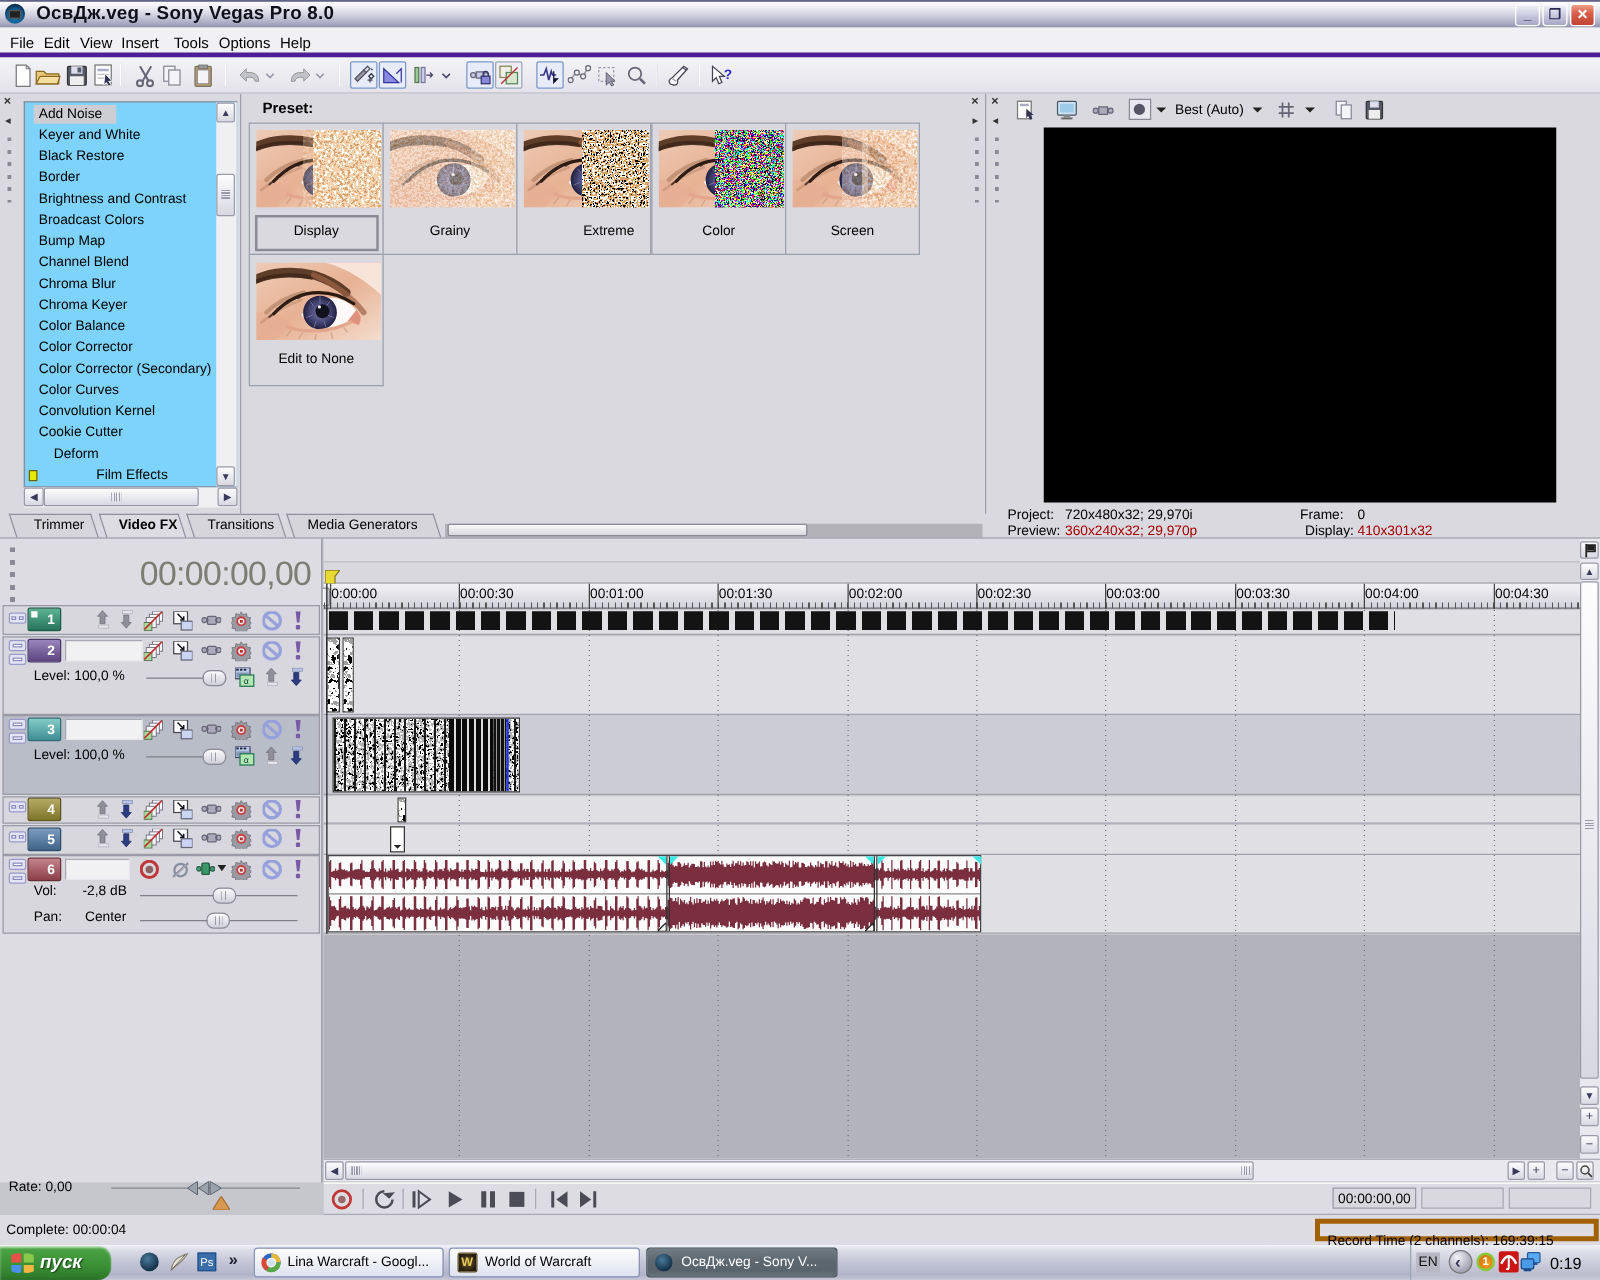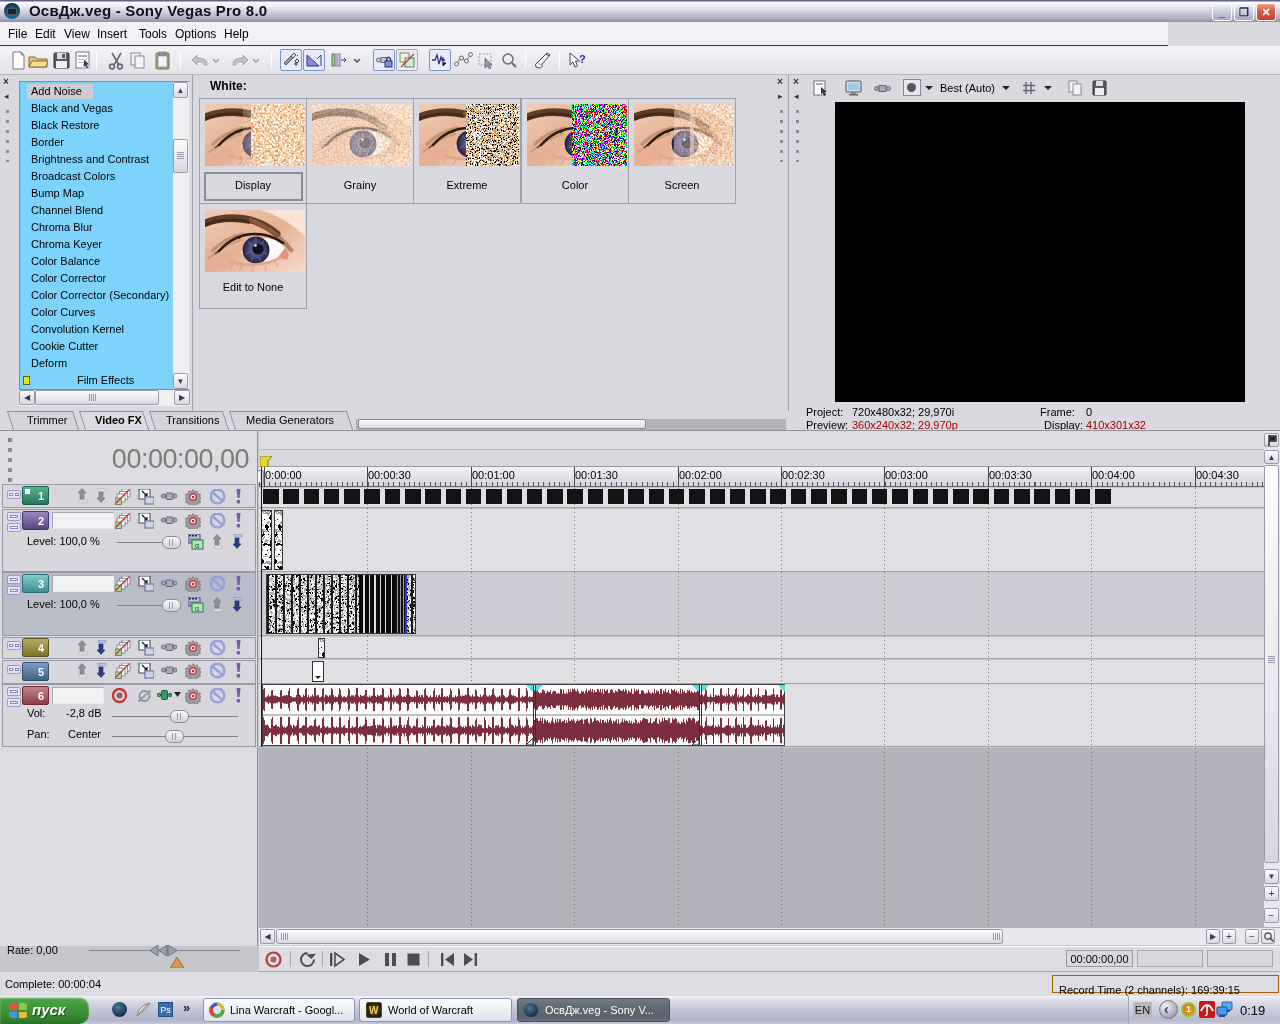--- a/index.html
+++ b/index.html
@@ -8,21 +8,21 @@
 div{white-space:nowrap;}
 .t11{font-size:11px;color:#000;}
 
 #titlebar{left:0;top:0;width:1280px;height:22px;
  background:linear-gradient(180deg,#63638a 0,#63638a 1px,#fbfbfe 2px,#eaeaf2 7px,#c6c6d8 14px,#a8a8c0 19px,#9090ac 22px);}
 #titletext{left:29px;top:2px;font-size:15px;font-weight:bold;color:#10101c;letter-spacing:0.2px;}
 .capbtn{top:3px;width:20px;height:18px;border-radius:3px;border:1px solid #ffffff;
  background:linear-gradient(180deg,#f4f4fa 0,#c2c2da 60%,#a8a8c6 100%);color:#2a2a55;
  font-size:11px;text-align:center;line-height:16px;font-weight:bold;}
 
-#menubar{left:0;top:22px;width:1168px;height:24px;background:#f1f0f5;border-bottom:1px solid #4c1d95;}
+#menubar{left:0;top:22px;width:1280px;height:24px;background:#f1f0f5;border-bottom:4px solid #4c1d95;}
 #menubar span{position:absolute;top:5px;font-size:12px;color:#000;}
 
 #toolbar{left:0;top:46px;width:1280px;height:29px;background:linear-gradient(180deg,#f4f3f7,#e4e3ea);border-bottom:1px solid #b8b8c4;}
 .tbi{position:absolute;top:5px;width:19px;height:19px;}
 .tbsep{position:absolute;top:5px;width:1px;height:18px;background:#b0b0bc;border-right:1px solid #fff;}
 .tbox{position:absolute;top:3px;width:22px;height:22px;border:1px solid #7a96c8;background:#e8ecf8;border-radius:2px;}
 
 #fxwin{left:0;top:75px;width:1280px;height:336px;background:#d9d9df;}
 #fxlist{left:19px;top:81px;width:171px;height:309px;background:#7dd3fc;border:1px solid #8a8a96;border-right:1px solid #e0e0e8;}
 .fxitem{position:absolute;left:11px;font-size:11px;color:#000;white-space:nowrap;}
@@ -206,36 +206,36 @@
  <svg class="tbi" style="left:567px;width:21px;" viewBox="0 0 21 19">
       <path d="M3,2 l0,12 3,-3 2,5 2.5,-1 -2,-5 4,0 z" fill="#fff" stroke="#445" stroke-width="1"></path>
       <text x="12" y="12" font-size="11" font-weight="bold" fill="#2a2ac0" font-family="Liberation Sans">?</text>
     </svg>
 </div>
 
 <div class="abs" id="fxwin"></div>
 <div class="abs" id="fxlist">
  <div class="abs" style="left:7px;top:2px;width:66px;height:15px;background:#cdcdd4;"></div>
  <div class="fxitem" style="top:3px;">Add Noise</div>
- <div class="fxitem" style="top:20px;">Black and Vegas</div>
+ <div class="fxitem" style="top:20px;">Keyer and White</div>
  <div class="fxitem" style="top:37px;">Black Restore</div>
  <div class="fxitem" style="top:54px;">Border</div>
  <div class="fxitem" style="top:71px;">Brightness and Contrast</div>
  <div class="fxitem" style="top:88px;">Broadcast Colors</div>
  <div class="fxitem" style="top:105px;">Bump Map</div>
  <div class="fxitem" style="top:122px;">Channel Blend</div>
  <div class="fxitem" style="top:139px;">Chroma Blur</div>
  <div class="fxitem" style="top:156px;">Chroma Keyer</div>
  <div class="fxitem" style="top:173px;">Color Balance</div>
  <div class="fxitem" style="top:190px;">Color Corrector</div>
  <div class="fxitem" style="top:207px;">Color Corrector (Secondary)</div>
  <div class="fxitem" style="top:224px;">Color Curves</div>
  <div class="fxitem" style="top:241px;">Convolution Kernel</div>
  <div class="fxitem" style="top:258px;">Cookie Cutter</div>
- <div class="fxitem" style="top:275px;">Deform</div>
+ <div class="fxitem" style="top:275px;margin-left:12px;">Deform</div>
  <div class="abs" style="left:3px;top:294px;width:7px;height:9px;background:#e8e800;border:1px solid #606020;"></div>
  <div class="fxitem" style="left:13px;top:292px;margin-left:44px;">Film Effects</div>
  <div id="vscroll1">
   <div class="abs sbtn" style="left:0px;top:0px;width:15px;height:16px;font-size:8px;line-height:15px;">▲</div>
   <div class="abs sbtn" style="left:0px;top:57px;width:15px;height:34px;"></div>
   <div class="abs" style="left:4px;top:70px;width:7px;height:8px;background:repeating-linear-gradient(180deg,#9a9aaa 0,#9a9aaa 1px,transparent 1px,transparent 2px);"></div>
   <div class="abs sbtn" style="left:0px;top:291px;width:15px;height:16px;font-size:8px;line-height:15px;">▼</div>
  </div>
 </div>
 <div class="abs" id="fxhscroll" style="left:19px;top:390px;width:171px;height:16px;background:#f0f0f3;">
@@ -243,21 +243,21 @@
  <div class="abs sbtn" style="left:16px;top:0px;width:124px;height:15px;"></div>
  <div class="abs" style="left:70px;top:4px;width:8px;height:7px;background:repeating-linear-gradient(90deg,#9a9aaa 0,#9a9aaa 1px,transparent 1px,transparent 2px);"></div>
  <div class="abs sbtn" style="left:155px;top:0px;width:16px;height:15px;font-size:8px;line-height:14px;">▶</div>
 </div>
 
 <div class="abs" style="left:3px;top:77px;width:10px;height:10px;color:#333;font-size:10px;font-weight:bold;line-height:10px;">×</div>
 <div class="abs" style="left:4px;top:91px;width:10px;height:10px;color:#333;font-size:9px;line-height:10px;">◂</div>
 <div class="abs" style="left:6px;top:110px;width:3px;height:52px;background:repeating-linear-gradient(180deg,#8a8a96 0,#8a8a96 3px,transparent 3px,transparent 10px);"></div>
 
 <div class="abs" id="presetpanel"></div>
-<div class="abs" style="left:210px;top:79px;font-size:12px;font-weight:bold;color:#000;">White:</div>
+<div class="abs" style="left:210px;top:79px;font-size:12px;font-weight:bold;color:#000;">Preset:</div>
 <svg width="0" height="0" style="position:absolute;">
 <defs>
 <linearGradient id="skin" x1="0" y1="0" x2="1" y2="1">
  <stop offset="0" stop-color="#eecbb6"></stop>
         <stop offset="0.5" stop-color="#e7b193"></stop>
         <stop offset="1" stop-color="#f4dcCD"></stop>
 </linearGradient>
 <radialGradient id="irisg" cx="0.5" cy="0.5" r="0.5">
  <stop offset="0" stop-color="#7d7da8"></stop>
         <stop offset="0.5" stop-color="#4d4d7e"></stop>
@@ -338,21 +338,21 @@
  <div class="plabel" style="top:80px;">Display</div>
 </div>
 <div class="pcell" style="left:306px;top:98px;width:108px;height:106px;">
  <svg class="pthumb" style="left:5px;top:5px;" viewBox="0 0 100 62">
       <use href="#eyeg"></use>
       <rect x="0" y="0" width="100" height="62" filter="url(#nzlight)" opacity="0.55"></rect>
       <rect x="65" y="0" width="35" height="62" filter="url(#nzbrown)" opacity="0.4"></rect>
     </svg>
  <div class="plabel" style="top:80px;">Grainy</div>
 </div>
-<div class="pcell" style="left:413px;top:98px;width:108px;height:106px;">
+<div class="pcell" style="left:413px;top:98px;width:108px;height:106px;padding-left:20px;">
  <svg class="pthumb" style="left:5px;top:5px;" viewBox="0 0 100 62">
       <use href="#eyeg"></use>
       <rect x="47" y="0" width="53" height="62" filter="url(#nzhard)"></rect>
     </svg>
  <div class="plabel" style="top:80px;">Extreme</div>
 </div>
 <div class="pcell" style="left:521px;top:98px;width:108px;height:106px;">
  <svg class="pthumb" style="left:5px;top:5px;" viewBox="0 0 100 62">
       <use href="#eyeg"></use>
       <rect x="45" y="0" width="55" height="62" filter="url(#nzclr)"></rect>
@@ -705,21 +705,21 @@
     </svg>
 <svg class="abs" style="left:462px;top:951px;width:17px;height:17px;" viewBox="0 0 17 17">
       <rect x="12.6" y="2" width="2.4" height="13" fill="#4c4c56"></rect>
       <path d="M2,2 L11,8.5 L2,15 Z" fill="#4c4c56"></path>
     </svg>
 <div class="abs" style="left:1066px;top:950px;width:67px;height:17px;background:#d8d8de;border:1px solid #9a9aa4;font-size:11px;color:#000;text-align:center;padding:2px 0 0 0;">00:00:00,00</div>
     <div class="abs" style="left:1137px;top:950px;width:66px;height:17px;background:#d8d8de;border:1px solid #a8a8b2;"></div>
     <div class="abs" style="left:1207px;top:950px;width:66px;height:17px;background:#d8d8de;border:1px solid #a8a8b2;"></div>
 <div class="abs" style="left:0px;top:972px;width:1280px;height:24px;background:#dcdce2;"></div>
 <div class="abs t11" style="left:5px;top:978px;">Complete: 00:00:04</div>
-<div class="abs" style="left:1052px;top:975px;width:227px;height:18px;border:1px solid #a16207;font-size:11px;color:#000;padding:8px 0 0 6px;">Record Time (2 channels): 169:39:15</div>
+<div class="abs" style="left:1052px;top:975px;width:227px;height:18px;border:4px solid #a16207;font-size:11px;color:#000;padding:8px 0 0 6px;">Record Time (2 channels): 169:39:15</div>
 </div>
 <div class="abs" style="left:261px;top:467px;width:1px;height:280px;background:#1a1a22;"></div>
 
 <div class="abs" id="tlhead"></div>
 <div class="abs" style="left:8px;top:438px;width:4px;height:46px;background:repeating-linear-gradient(180deg,#8a8a96 0,#8a8a96 4px,transparent 4px,transparent 10px);"></div>
 <div class="abs" id="timedisp">00:00:00,00</div>
 <div id="trackheads">
 <div class="trk" style="top:484px;height:24px;background:#d7d7dd;"></div>
 <div class="abs" style="left:7px;top:490px;width:14px;height:9px;border:1px solid #9a9ac8;border-radius:2px;background:#e4e4f6;">
       <div class="abs" style="left:1px;top:2px;width:4px;height:3px;background:#fff;border:1px solid #8888c0;"></div>

